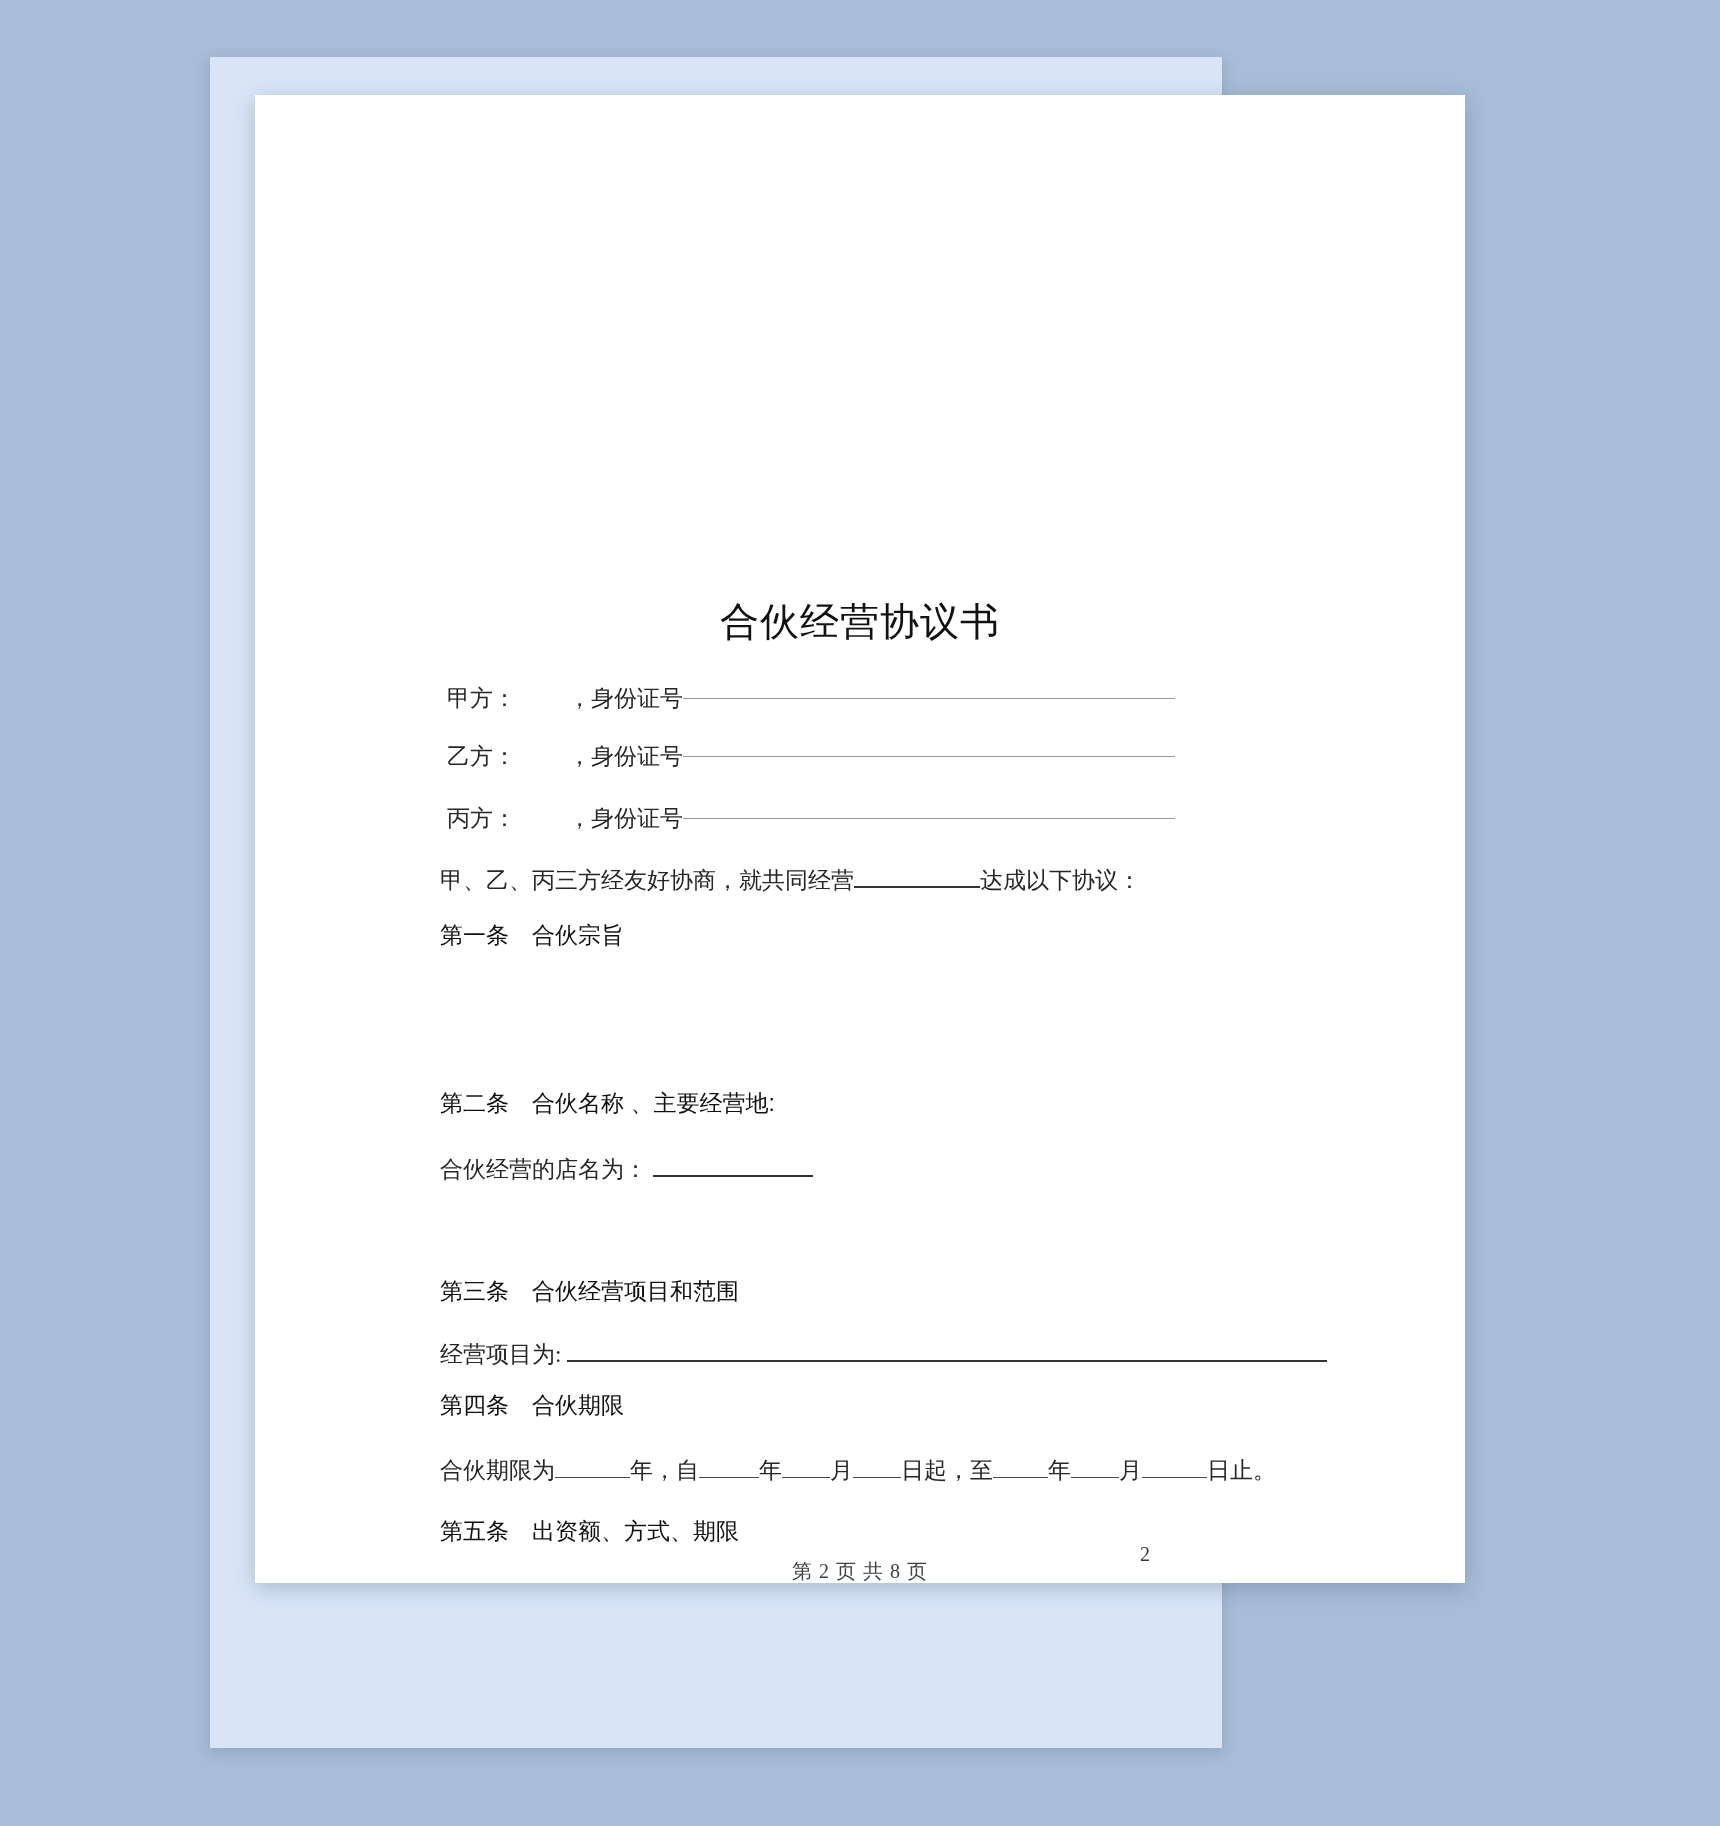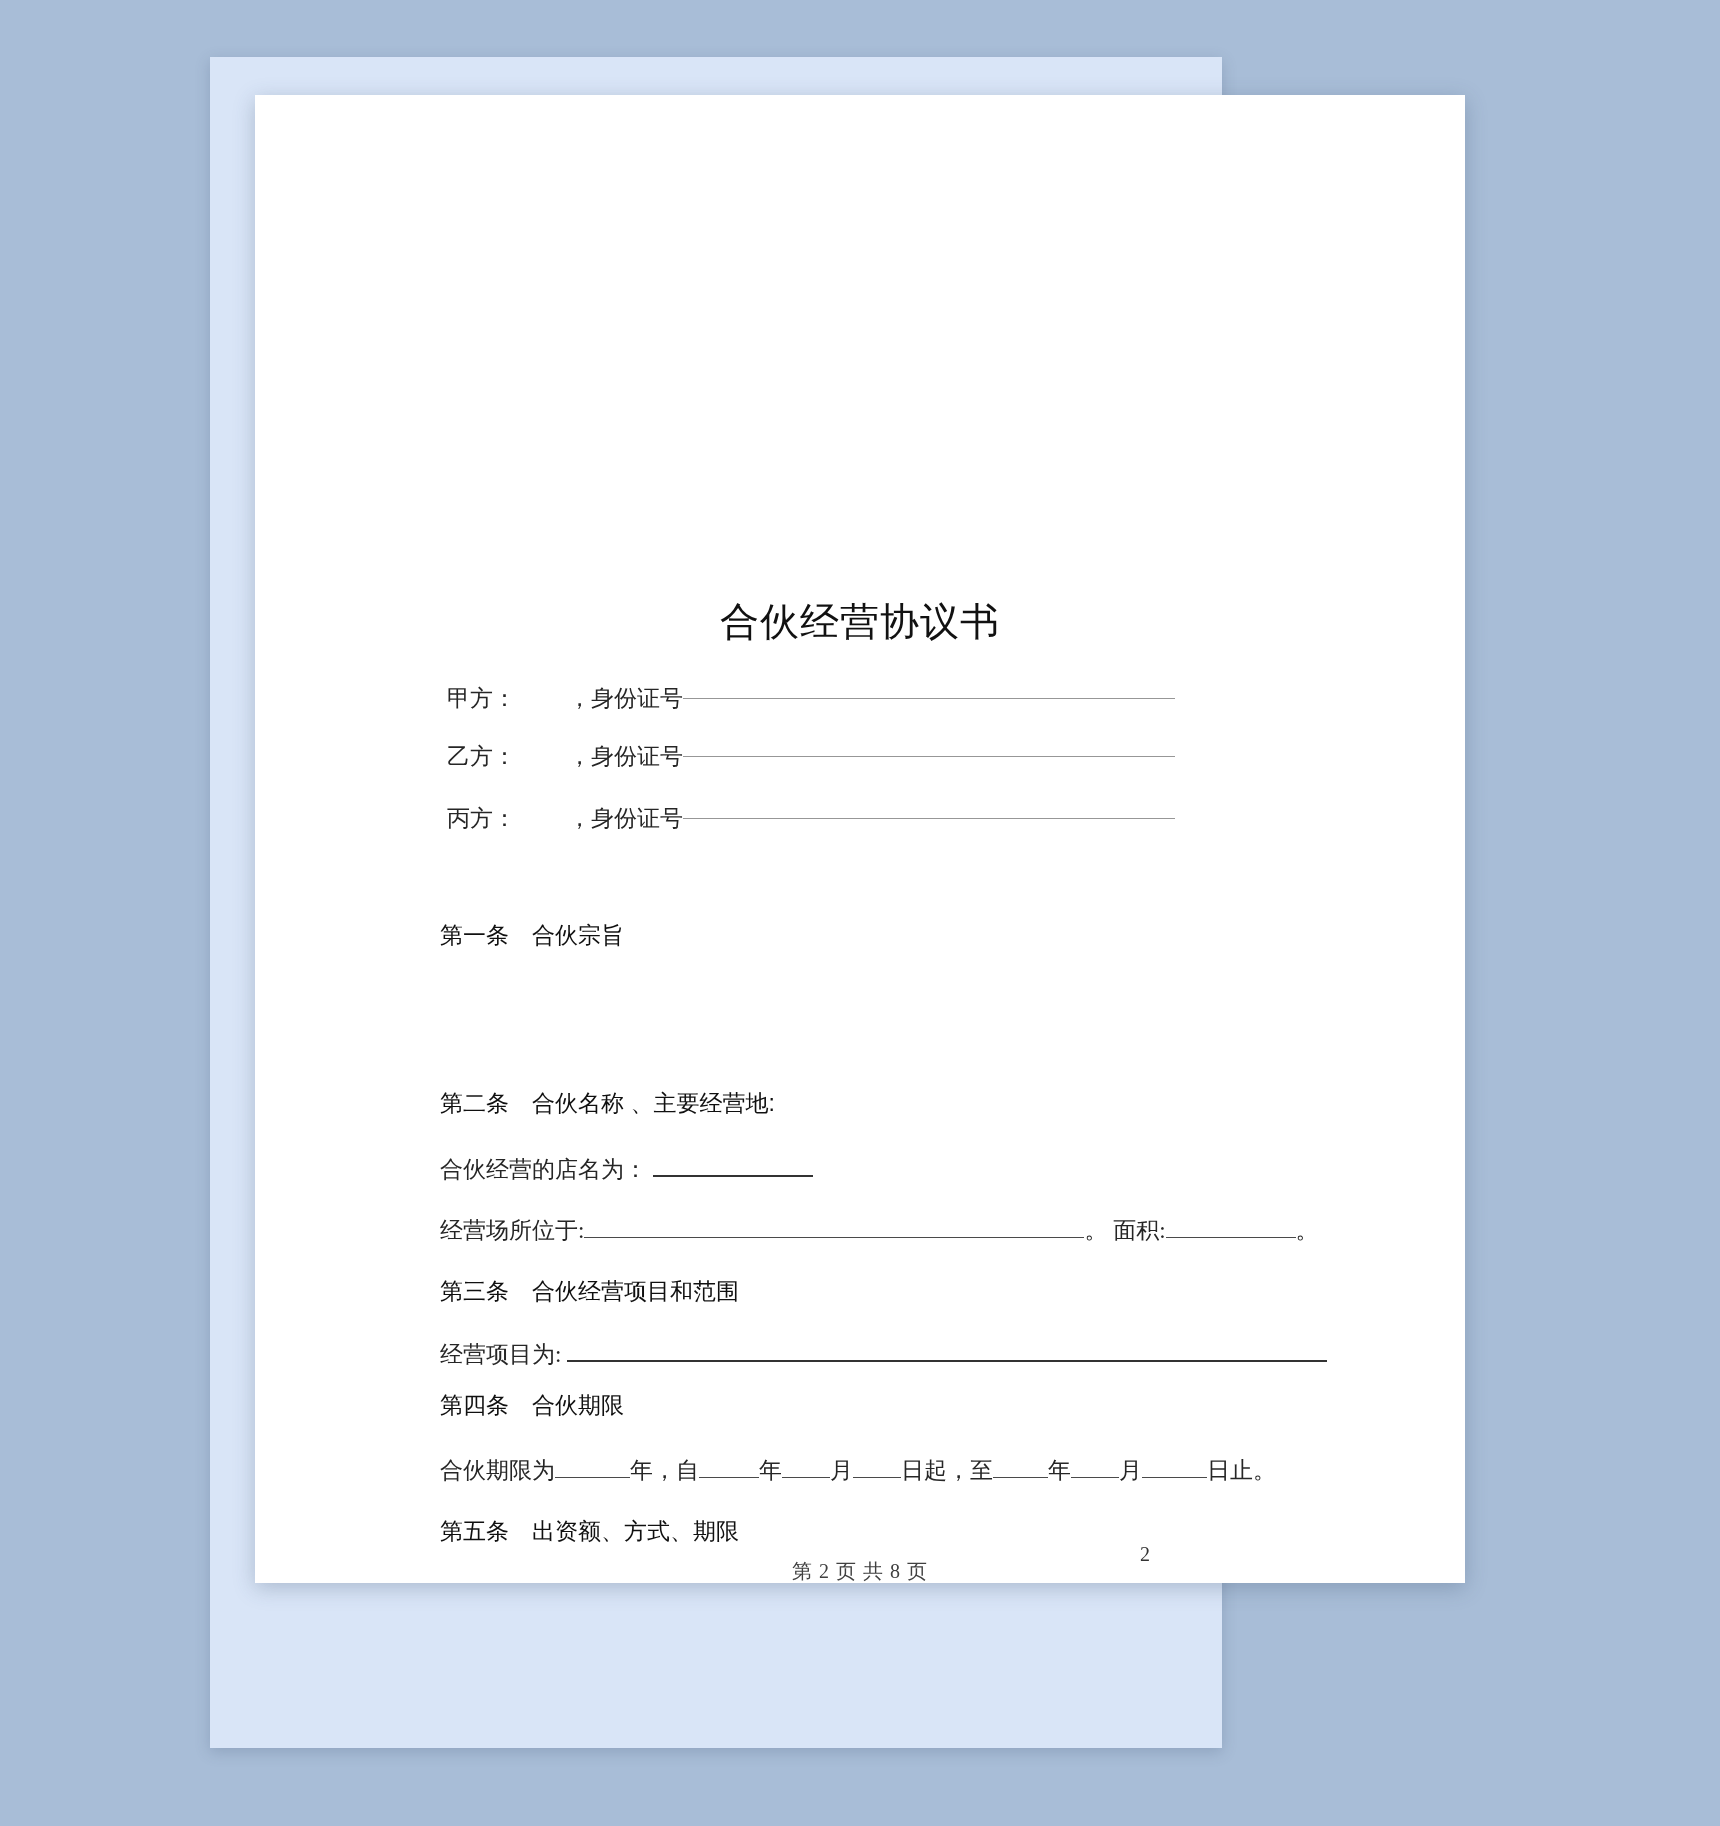--- a/index.html
+++ b/index.html
@@ -86,29 +86,29 @@
       <span class="fill-blank"></span>
     </div>
 
     <div class="party-line" style="top:710px">
       <span>丙方：</span>
       <span class="gap"></span>
       <span>，身份证号</span>
       <span class="fill-blank"></span>
     </div>
 
+    <div class="line intro-line" style="top:768px"><span>甲、乙、丙三方经友好协商，就共同经营</span><span class="blank" style="width: 126px;"></span><span>达成以下协议：</span></div>
 
     <div class="heading" style="top:827px">第一条　合伙宗旨</div>
 
 
     <div class="heading" style="top:995px">第二条　合伙名称 、主要经营地:</div>
 
     <div class="line shop-line" style="top:1057px"><span>合伙经营的店名为： </span><span class="blank" style="width: 160px;"></span></div>
 
-    <div class="line loc-line" style="top:1119px"><span>经营场所位于:</span><span class="blank" style="width: 500px;"></span><span>。 面积:</span><span class="blank" style="width: 130px;"></span><span>。</span></div>
 
     <div class="heading" style="top:1183px">第三条　合伙经营项目和范围</div>
 
     <div class="line project-line" style="top:1242px"><span>经营项目为: </span><span class="blank" style="width: 760px;"></span></div>
 
     <div class="heading" style="top:1297px">第四条　合伙期限</div>
 
     <div class="line term-line" style="top:1359px"><span>合伙期限为</span><span class="blank" style="width: 75px;"></span><span>年，自</span><span class="blank" style="width: 60px;"></span><span>年</span><span class="blank" style="width: 48px;"></span><span>月</span><span class="blank" style="width: 48px;"></span><span>日起，至</span><span class="blank" style="width: 55px;"></span><span>年</span><span class="blank" style="width: 48px;"></span><span>月</span><span class="blank" style="width: 65px;"></span><span>日止。</span></div>
 
     <div class="heading" style="top:1423px">第五条　出资额、方式、期限</div>

